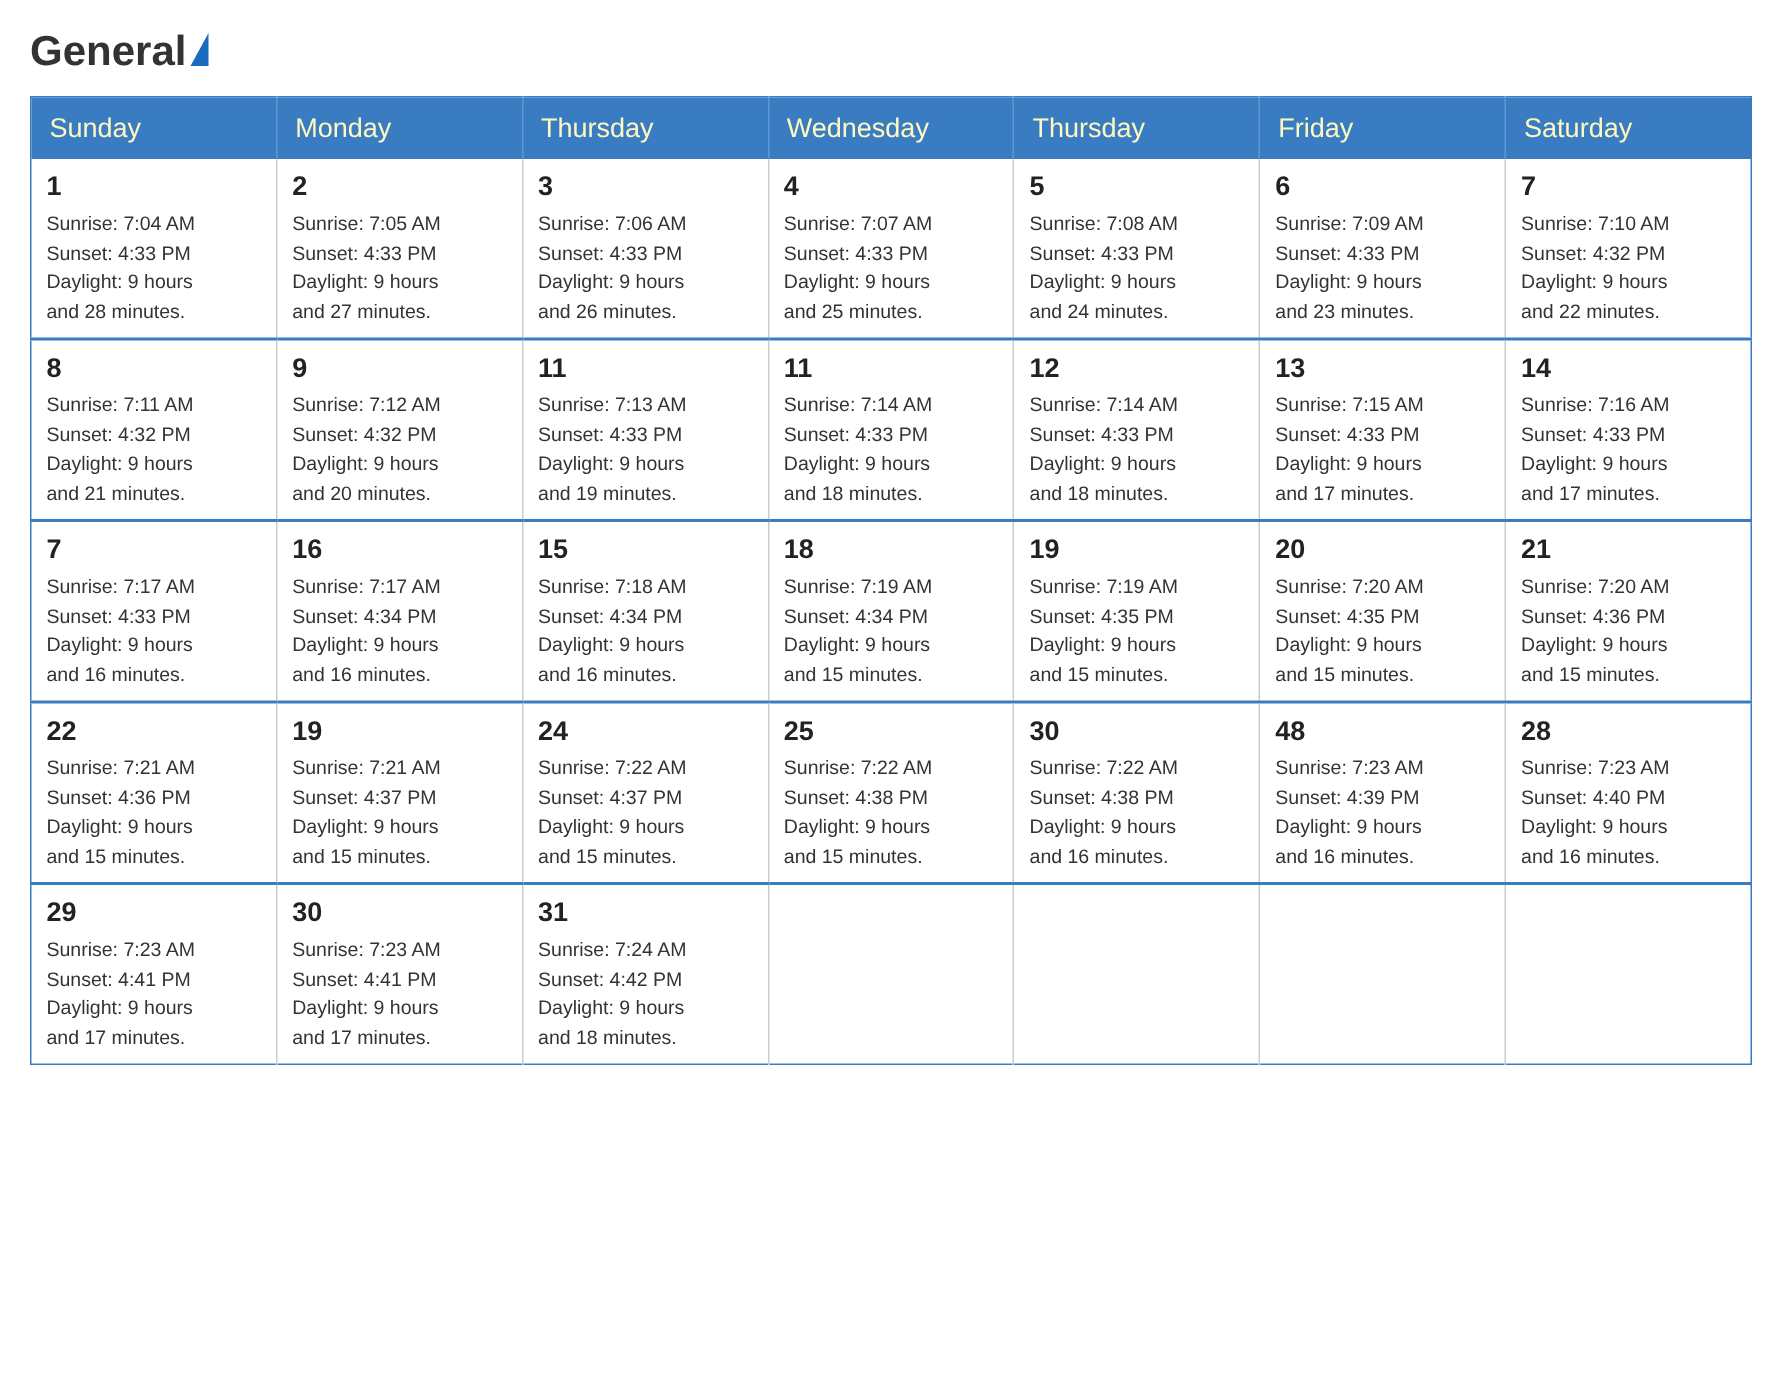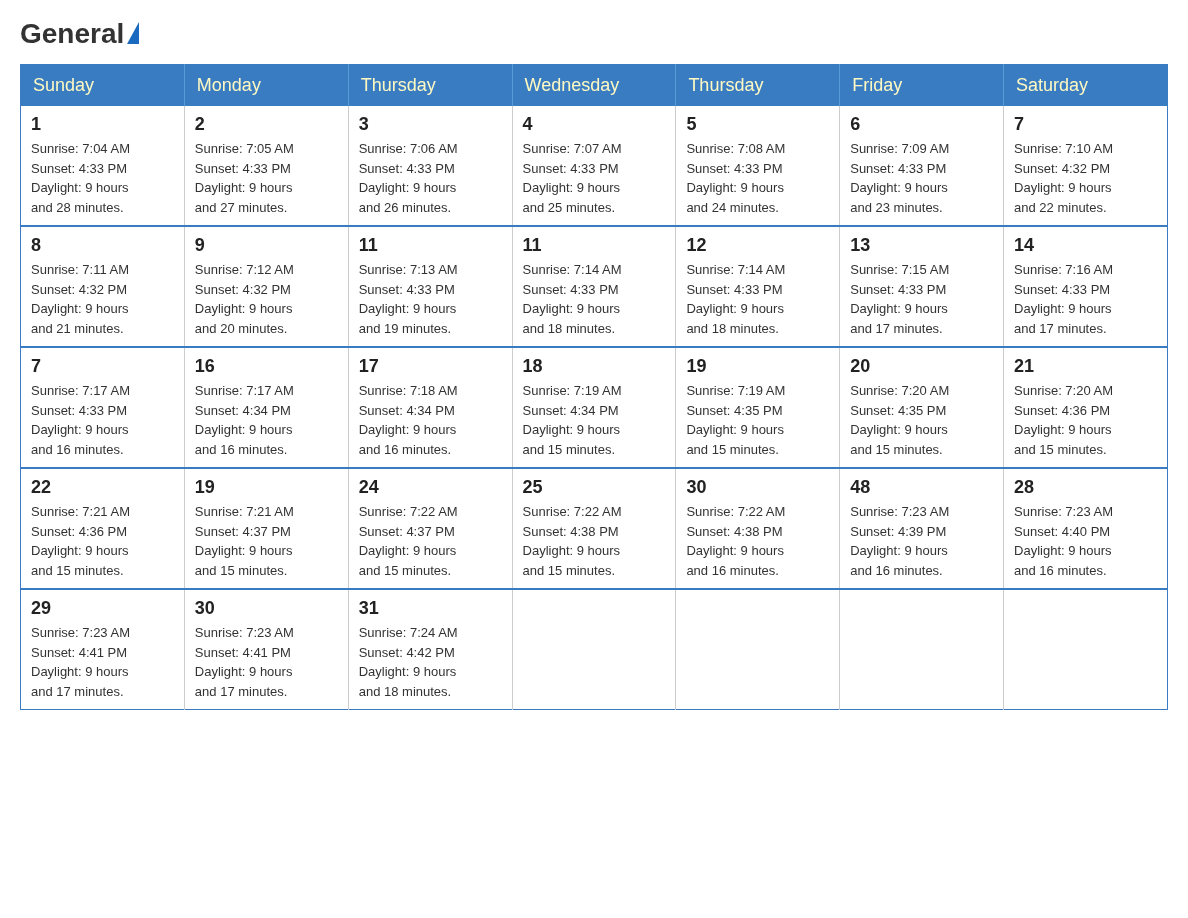--- a/index.html
+++ b/index.html
@@ -269,21 +269,21 @@
         <td>
           <span class="day-number">16</span>
           <div class="day-info">
             Sunrise: 7:17 AM<br>
             Sunset: 4:34 PM<br>
             Daylight: 9 hours<br>
             and 16 minutes.
           </div>
         </td>
         <td>
-          <span class="day-number">17</span>
+          <span class="day-number">15</span>
           <div class="day-info">
             Sunrise: 7:18 AM<br>
             Sunset: 4:34 PM<br>
             Daylight: 9 hours<br>
             and 16 minutes.
           </div>
         </td>
         <td>
           <span class="day-number">18</span>
           <div class="day-info">

